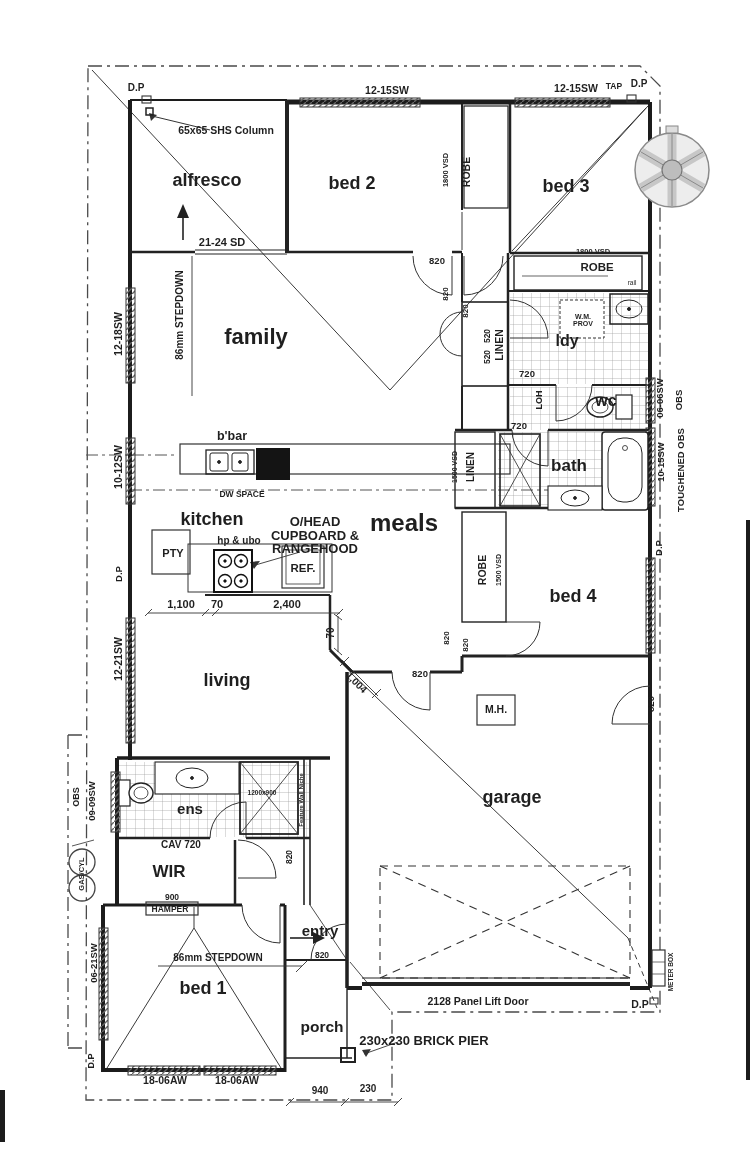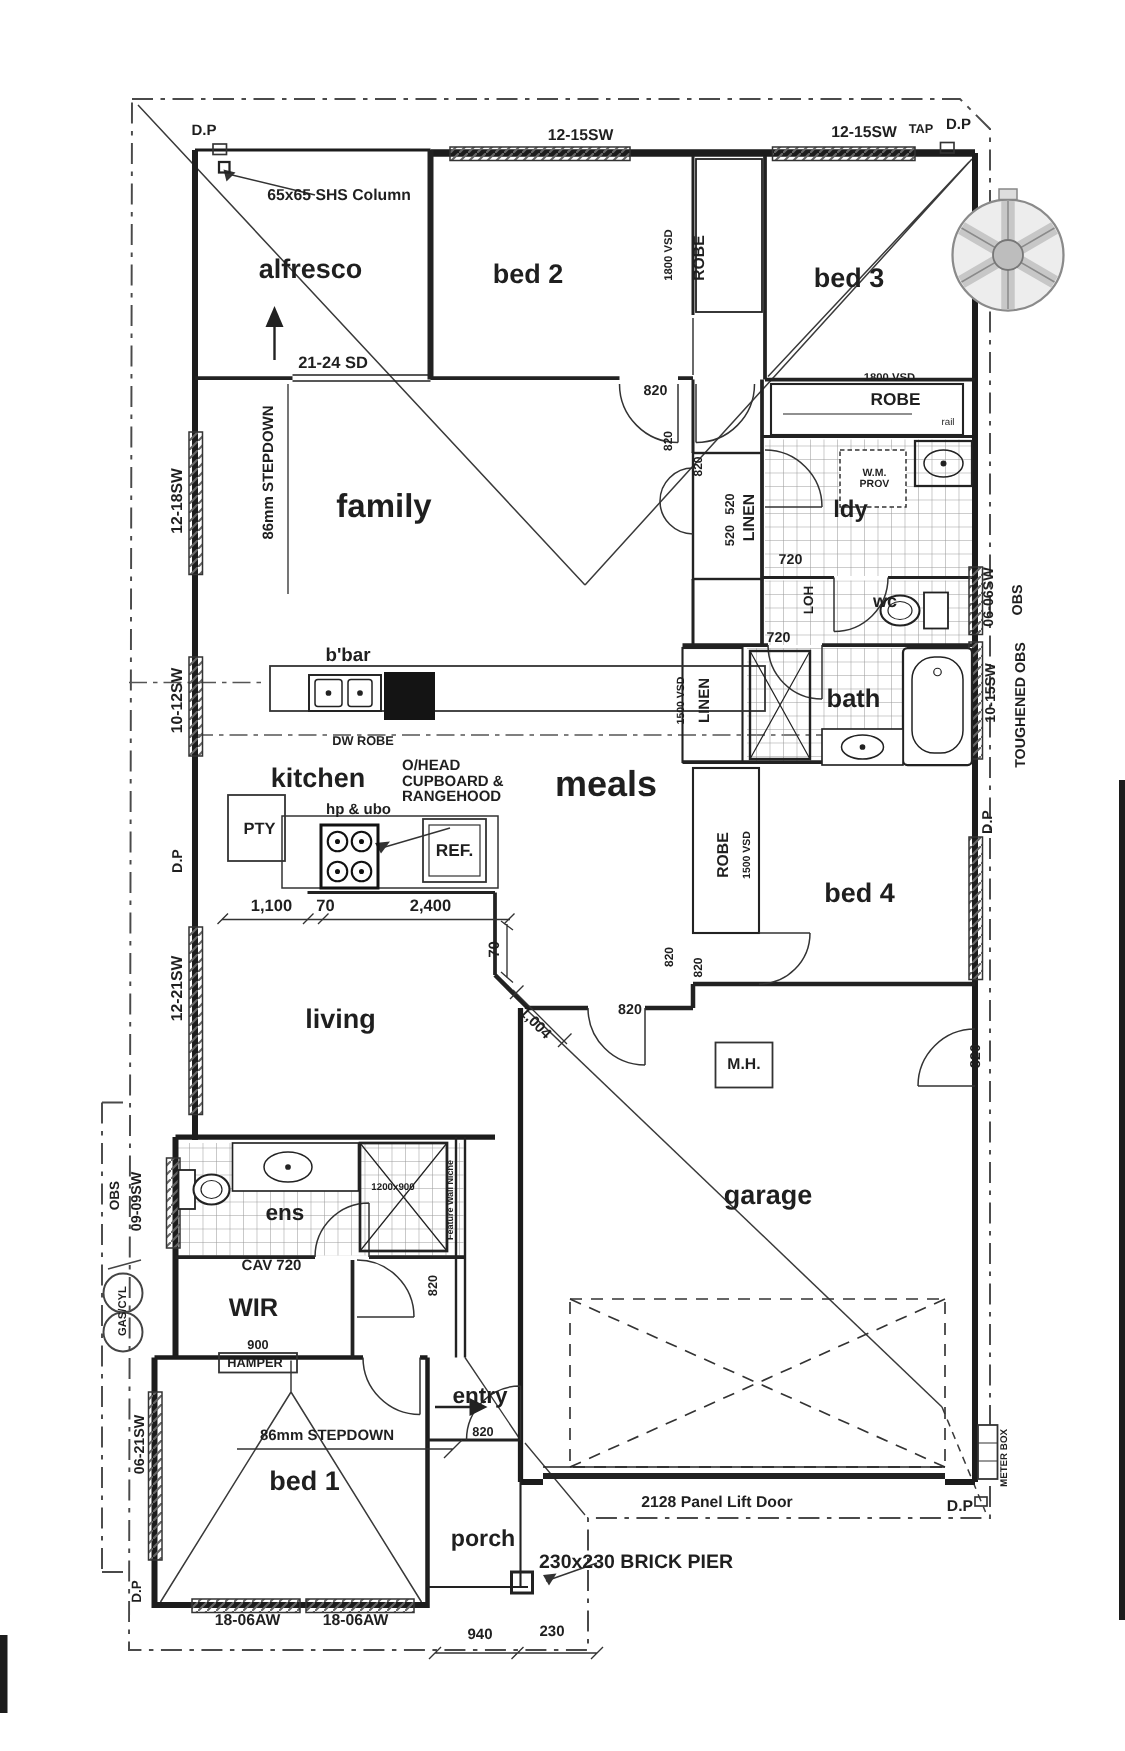--- a/index.html
+++ b/index.html
@@ -294,40 +294,40 @@
 <div class="lb" style="left:593px;top:252px;font-size:7.5px">1800 VSD</div>
 <div class="lb" style="left:597px;top:267px;font-size:11.5px">ROBE</div>
 <div class="lb lt" style="left:632px;top:283px;font-size:6.5px">rail</div>
 <div class="lb r270" style="left:119px;top:334px;font-size:10.5px">12-18SW</div>
 <div class="lb r270" style="left:180px;top:315px;font-size:10px">86mm STEPDOWN</div>
 <div class="lb" style="left:256px;top:337px;font-size:22px">family</div>
 <div class="lb wrap" style="left:583px;top:320px;font-size:7px;width:34px">W.M. PROV</div>
 <div class="lb" style="left:567px;top:341px;font-size:16px">ldy</div>
 <div class="lb" style="left:527px;top:374px;font-size:9.5px">720</div>
 <div class="lb r270" style="left:540px;top:400px;font-size:9px">LOH</div>
-<div class="lb" style="left:590px;top:401px;font-size:12px">wc</div>
+<div class="lb" style="left:606px;top:401px;font-size:16px">wc</div>
 <div class="lb r270" style="left:660px;top:398px;font-size:9.5px">06-06SW</div>
 <div class="lb r270" style="left:679px;top:400px;font-size:9.5px">OBS</div>
 <div class="lb r270" style="left:487px;top:336px;font-size:8.5px">520</div>
 <div class="lb r270" style="left:487px;top:357px;font-size:8.5px">520</div>
 <div class="lb r270" style="left:500px;top:345px;font-size:10.5px">LINEN</div>
 <div class="lb" style="left:519px;top:426px;font-size:9.5px">720</div>
 <div class="lb r270" style="left:455px;top:467px;font-size:7px">1500 VSD</div>
 <div class="lb r270" style="left:471px;top:467px;font-size:10px">LINEN</div>
 <div class="lb" style="left:569px;top:466px;font-size:17px">bath</div>
 <div class="lb r270" style="left:661px;top:462px;font-size:9.5px">10-15SW</div>
 <div class="lb r270" style="left:681px;top:470px;font-size:9.5px">TOUGHENED OBS</div>
 <div class="lb r270" style="left:659px;top:548px;font-size:9.5px">D.P</div>
 <div class="lb r270" style="left:119px;top:467px;font-size:10.5px">10-12SW</div>
 <div class="lb" style="left:232px;top:437px;font-size:12.5px">b'bar</div>
-<div class="lb" style="left:242px;top:494px;font-size:8.5px">DW ROBE</div>
+<div class="lb" style="left:242px;top:494px;font-size:8.5px">DW SPACE</div>
 <div class="lb" style="left:212px;top:519px;font-size:18px">kitchen</div>
 <div class="lb" style="left:173px;top:554px;font-size:11px">PTY</div>
 <div class="lb wrap" style="left:239px;top:541px;font-size:10px;width:44px">hp &amp; ubo</div>
-<div class="lb wrap" style="left:315px;top:522px;font-size:10px;width:94px;text-align:left">O/HEAD CUPBOARD &amp; RANGEHOOD</div>
+<div class="lb wrap" style="left:315px;top:535px;font-size:13px;width:94px;text-align:center">O/HEAD CUPBOARD &amp; RANGEHOOD</div>
 <div class="lb" style="left:303px;top:568px;font-size:11.5px">REF.</div>
 <div class="lb" style="left:404px;top:523px;font-size:24px">meals</div>
 <div class="lb r270" style="left:483px;top:570px;font-size:10.5px">ROBE</div>
 <div class="lb r270" style="left:499px;top:570px;font-size:7px">1500 VSD</div>
 <div class="lb" style="left:573px;top:596px;font-size:18px">bed 4</div>
 <div class="lb r270" style="left:119px;top:574px;font-size:9.5px">D.P</div>
 <div class="lb" style="left:181px;top:605px;font-size:11px">1,100</div>
 <div class="lb" style="left:217px;top:605px;font-size:11px">70</div>
 <div class="lb" style="left:287px;top:605px;font-size:11px">2,400</div>
 <div class="lb r270" style="left:331px;top:633px;font-size:10px">70</div>

